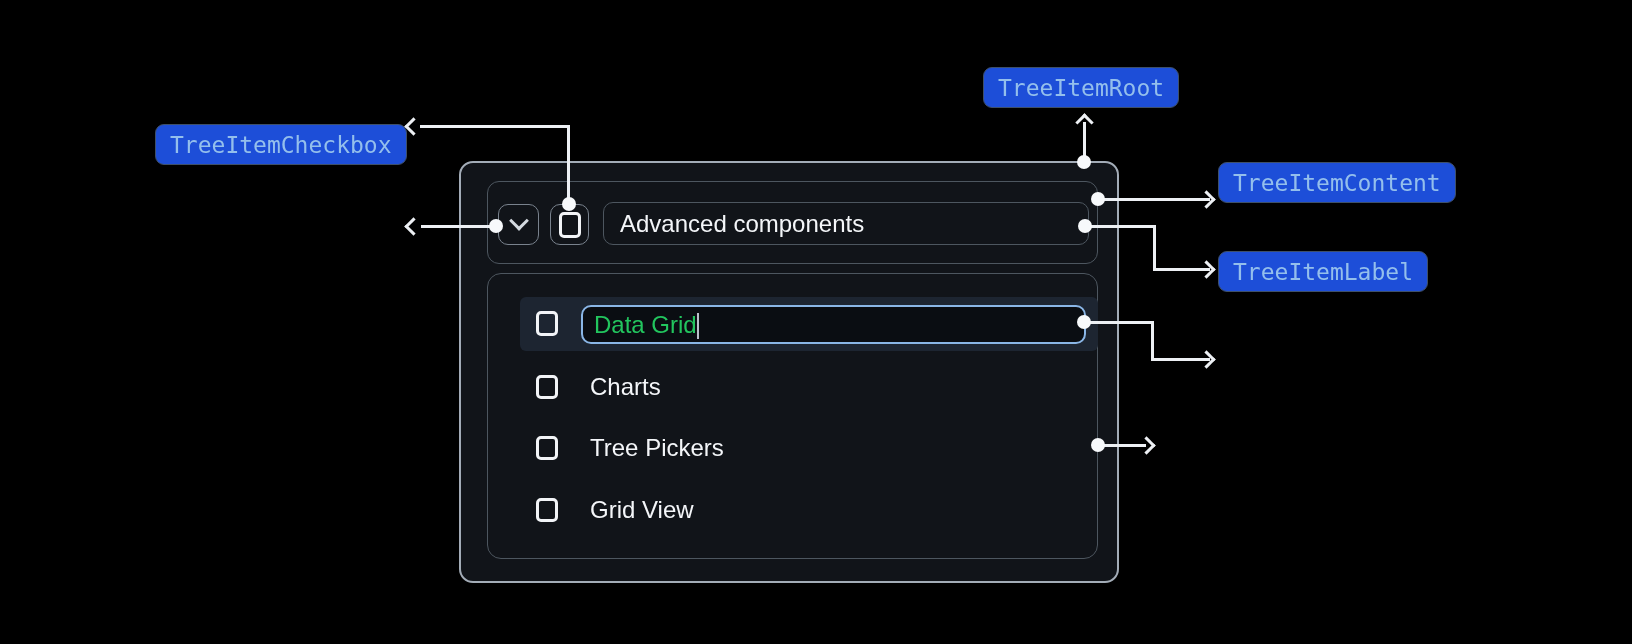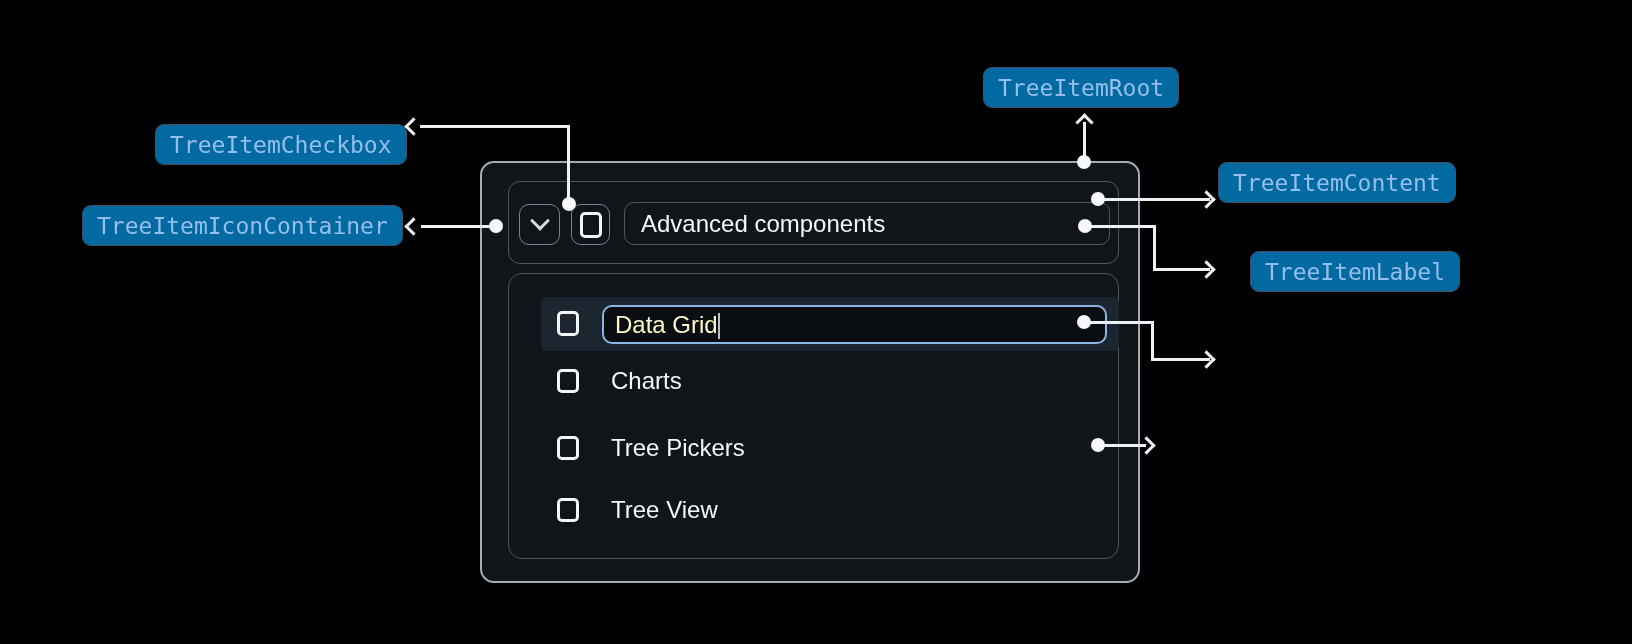--- a/index.html
+++ b/index.html
@@ -1,27 +1,27 @@
 <!DOCTYPE html>
 <html><head>
 <meta charset="utf-8">
 <style>
   html,body{margin:0;padding:0;background:#000;}
   .stage{position:relative;width:1632px;height:644px;background:#000;overflow:hidden;
          font-family:"Liberation Sans",sans-serif;}
 
   
   .badge{position:absolute;display:inline-flex;align-items:center;height:41px;
-         padding:0 14px;box-sizing:border-box;background:#0369a1;
+         padding:0 14px;box-sizing:border-box;background:#1d4ed8;
          border:1.5px solid #3e506a;border-radius:9px;color:#94bfec;
          font-family:"DejaVu Sans Mono",monospace;font-size:23px;white-space:nowrap;}
 
   
   .panel{position:absolute;left:459px;top:161px;width:660px;height:422px;
-         box-sizing:border-box;background:#111419;border:2px solid #a3acb7;border-radius:14px;margin-left:21px;}
+         box-sizing:border-box;background:#111419;border:2px solid #a3acb7;border-radius:14px;}
   .content-row{position:absolute;left:26px;top:18px;width:611px;height:83px;
          box-sizing:border-box;border:1.5px solid #4d565f;border-radius:12px;}
   .sq-btn{position:absolute;box-sizing:border-box;border:1.5px solid #79828d;border-radius:10px;
          display:flex;align-items:center;justify-content:center;}
   .chevron-btn{left:10px;top:22px;width:41px;height:41px;}
   .chev{width:14px;height:14px;box-sizing:border-box;border-right:3px solid #d4dae0;
          border-bottom:3px solid #d4dae0;transform:rotate(45deg) translate(-3px,-3px);}
   .cbx-btn{left:62px;top:22px;width:39px;height:41px;}
   .cb-glyph{box-sizing:border-box;border:3px solid #f2f4f7;border-radius:5px;
          width:22px;height:26px;background:transparent;}
@@ -31,21 +31,21 @@
   .group{position:absolute;left:26px;top:110px;width:611px;height:286px;
          box-sizing:border-box;border:1.5px solid #4d565f;border-radius:14px;}
   .row{position:absolute;left:32px;width:578px;height:54px;}
   .row.editing{background:#1d2531;border-radius:6px;}
   .row .cb-glyph{position:absolute;left:16px;top:15px;width:22px;height:24px;}
   .row-label{position:absolute;left:70px;top:0;height:54px;display:flex;align-items:center;
          color:#f4f6f9;font-size:24px;}
   .input-box{position:absolute;left:61px;top:8px;width:505px;height:39px;box-sizing:border-box;
          border:2px solid #8ab6e6;border-radius:10px;background:#0a0d12;}
   .input-box input{position:absolute;left:0;top:0;width:100%;height:100%;box-sizing:border-box;
-         background:transparent;border:none;outline:none;color:#fef9c3;font-size:24px;
+         background:transparent;border:none;outline:none;color:#22c55e;font-size:24px;
          font-family:"Liberation Sans",sans-serif;padding:0 0 0 11px;}
   .caret{position:absolute;left:114px;top:6px;width:2px;height:26px;background:#b9c0ca;}
 
   
   .line{position:absolute;background:#edf0f4;}
   .dot{position:absolute;width:14px;height:14px;border-radius:50%;background:#f7f9fb;z-index:5;}
   .ah{position:absolute;width:13px;height:13px;box-sizing:border-box;
       border-top:3px solid #edf0f4;border-left:3px solid #edf0f4;z-index:5;}
   .ah.left{transform:rotate(-45deg);}
   .ah.up{transform:rotate(45deg);}
@@ -73,43 +73,42 @@
     <div class="group">
 
       <div class="row editing" style="top:23px;">
         <span class="cb-glyph" style="top:14px;height:25px;"></span>
         <div class="input-box">
           <input type="text" value="Data Grid" style="">
           <span class="caret"></span>
         </div>
       </div>
 
-      <div class="row" style="top:80px;">
+      <div class="row" style="top:86px;">
         <span class="cb-glyph"></span>
         <span class="row-label">Charts</span>
       </div>
 
       <div class="row" style="top:147px;">
         <span class="cb-glyph"></span>
         <span class="row-label">Tree Pickers</span>
       </div>
 
       <div class="row" style="top:209px;">
         <span class="cb-glyph"></span>
-        <span class="row-label">Tree View</span>
+        <span class="row-label">Grid View</span>
       </div>
 
     </div>
   </div>
 
   <div class="badge" style="left:155px;top:124px;">TreeItemCheckbox</div>
-  <div class="badge" style="left:82px;top:205px;">TreeItemIconContainer</div>
   <div class="badge" style="left:983px;top:67px;">TreeItemRoot</div>
   <div class="badge" style="left:1218px;top:162px;">TreeItemContent</div>
-  <div class="badge" style="left:1218px;top:251px;margin-left:32px;">TreeItemLabel</div>
+  <div class="badge" style="left:1218px;top:251px;">TreeItemLabel</div>
 
   <div class="line" style="left:420px;top:124.5px;width:150px;height:3px;"></div>
   <div class="line" style="left:567px;top:124.5px;width:3px;height:80px;"></div>
   <div class="dot" style="left:562px;top:197px;"></div>
   <span class="ah left" style="left:407px;top:119.5px;"></span>
 
   <div class="line" style="left:421px;top:224.5px;width:76px;height:3px;"></div>
   <div class="dot" style="left:489px;top:219px;"></div>
   <span class="ah left" style="left:407px;top:219.5px;"></span>
 

